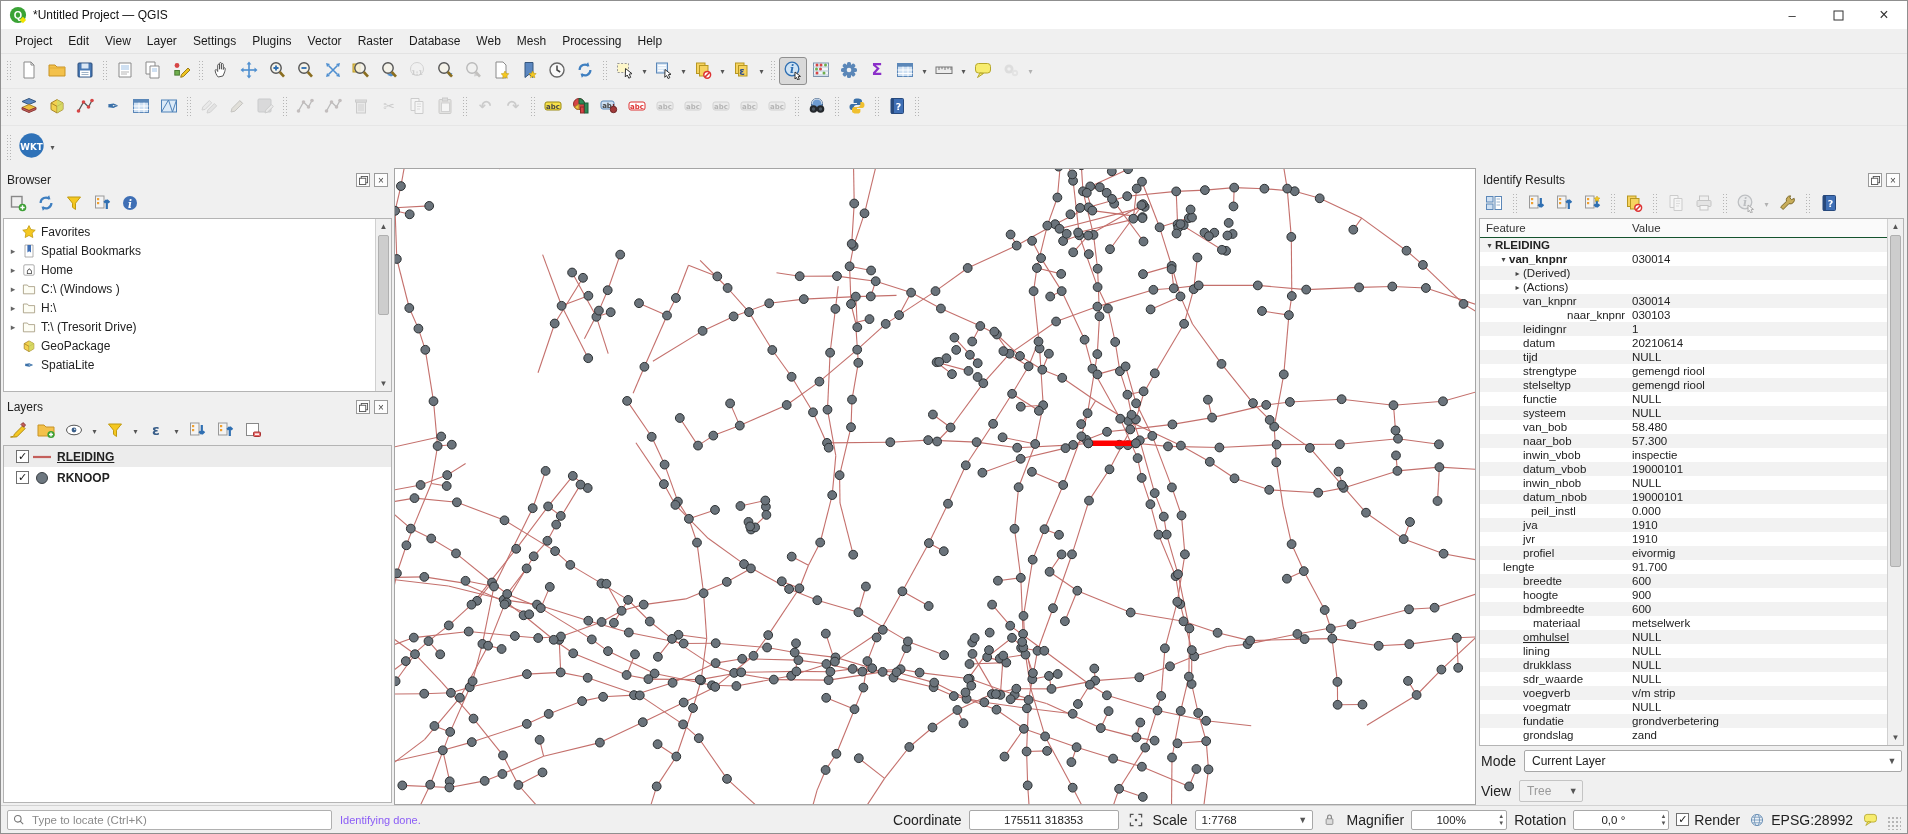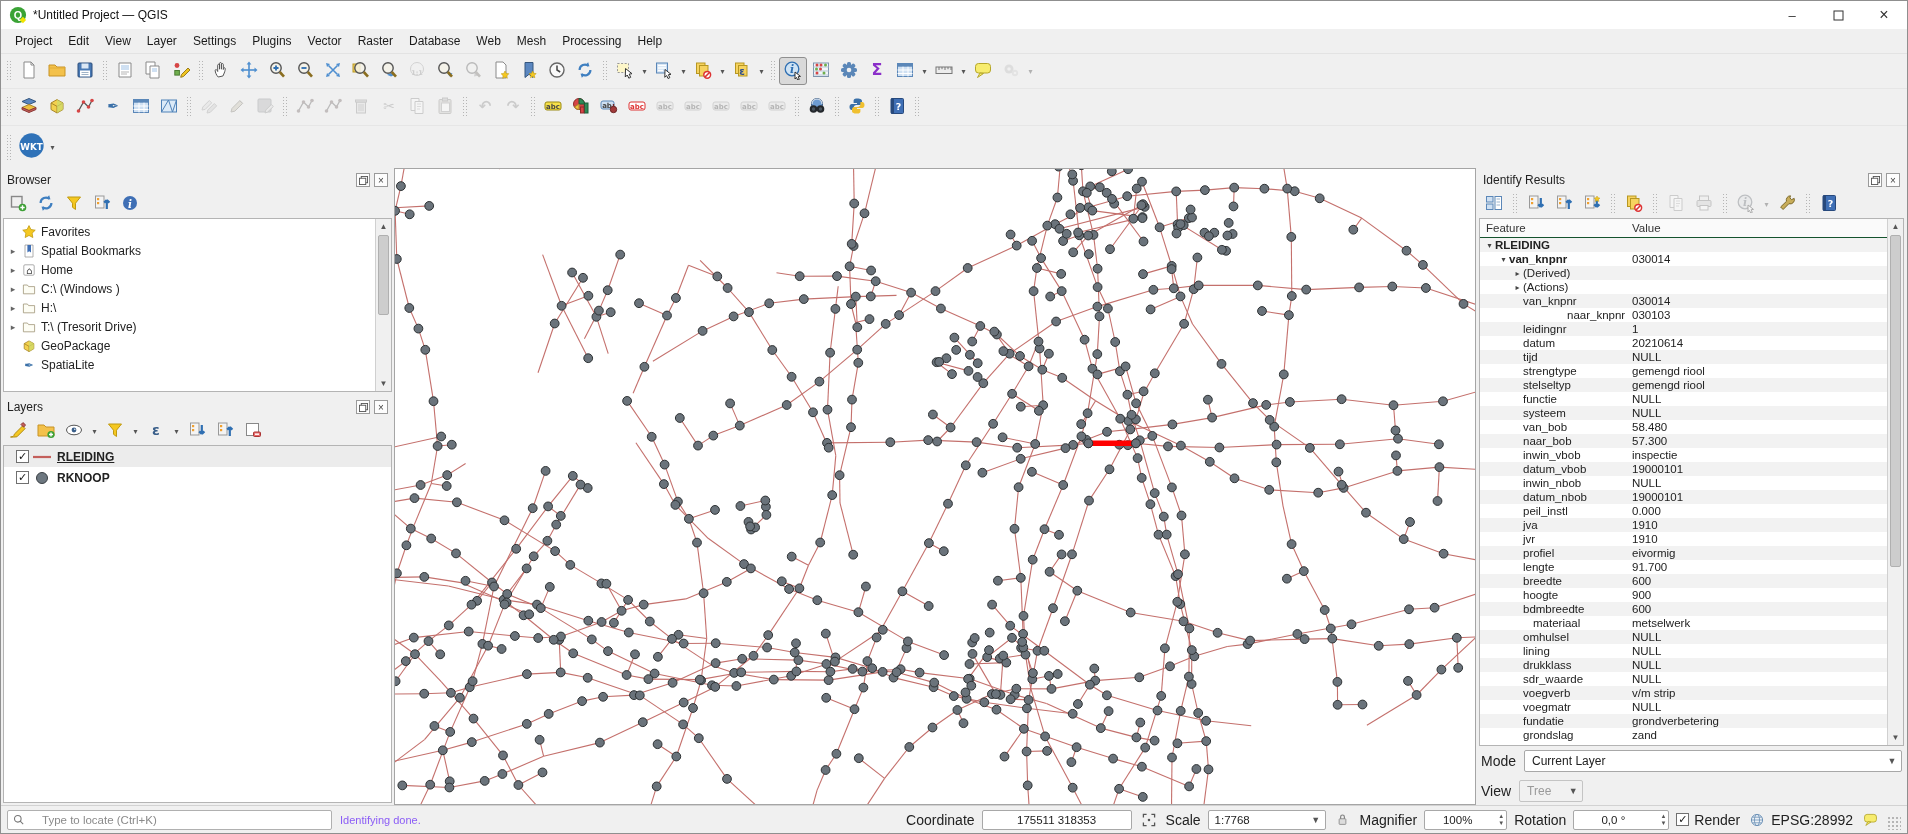--- a/index.html
+++ b/index.html
@@ -65,21 +65,21 @@
   .irow .val{position:absolute;left:152px;white-space:nowrap}
   .combo{height:22px;background:#fff;border:1px solid #a8a8a8;display:flex;align-items:center;padding-left:7px;box-sizing:border-box;border-radius:2px}
   .combo .carr{margin-left:auto;width:18px;text-align:center;color:#555;font-size:9px}
   .mode-row{display:flex;align-items:center;gap:8px;margin:4px 2px 0 2px}
   .view-row{display:flex;align-items:center;gap:8px;margin:8px 2px 0 2px}
   .combo.small{width:64px}
   .disabled-txt{color:#9a9a9a}
   .combo.disabled{background:#f1f1f1;color:#9a9a9a;border-color:#c4c4c4}
   
   .statusbar{height:27px;flex:0 0 auto;background:#f0f0f0;border-top:1px solid #d2d2d2;display:flex;align-items:center;padding:0 6px;gap:8px}
-  .locate{width:325px;height:20px;border:1px solid #b0b0b0;border-radius:2px;background:#fff;display:flex;align-items:center;padding:0 5px;gap:15px;box-sizing:border-box}
+  .locate{width:325px;height:20px;border:1px solid #b0b0b0;border-radius:2px;background:#fff;display:flex;align-items:center;padding:0 5px;gap:5px;box-sizing:border-box}
   .locate input{border:none;outline:none;flex:1;font-size:11.5px;font-family:"Liberation Sans",sans-serif;color:#222}
   .locate input::placeholder{color:#8a8a8a}
   .sb-msg{font-size:11px;color:#8b5cf6}
   .sb-right{margin-left:auto;display:flex;align-items:center;gap:7px}
   .sb-label{font-size:14px;color:#222}
   .sb-input{height:20px;background:#fff;border:1px solid #a8a8a8;border-radius:2px;display:flex;align-items:center;justify-content:center;font-size:11.5px;box-sizing:border-box}
   .spin{position:relative;padding-right:16px}
   .spin .arrows{position:absolute;right:2px;top:1px;bottom:1px;display:flex;flex-direction:column;justify-content:center;font-size:6px;color:#555;line-height:1.1}
   .sb-icon{width:20px;height:20px;display:flex;align-items:center;justify-content:center}
   .corner-grip{width:14px;height:14px;align-self:flex-end;background-image:radial-gradient(#b5b5b5 30%,transparent 32%);background-size:4px 4px}
@@ -2351,21 +2351,21 @@
                 <span class="val">NULL</span>
               </div>
               <div class="irow">
                 <span class="lbl" style="padding-left: 32px;">
                   <span class="arr"></span>
                   <span>datum_nbob</span>
                 </span>
                 <span class="val">19000101</span>
               </div>
               <div class="irow">
-                <span class="lbl" style="padding-left: 32px;">
+                <span class="lbl" style="padding-left: 32px; margin-left: 8px;">
                   <span class="arr"></span>
                   <span>peil_instl</span>
                 </span>
                 <span class="val">0.000</span>
               </div>
               <div class="irow">
                 <span class="lbl" style="padding-left: 32px;">
                   <span class="arr"></span>
                   <span>jva</span>
                 </span>
@@ -2379,21 +2379,21 @@
                 <span class="val">1910</span>
               </div>
               <div class="irow">
                 <span class="lbl" style="padding-left: 32px;">
                   <span class="arr"></span>
                   <span>profiel</span>
                 </span>
                 <span class="val">eivormig</span>
               </div>
               <div class="irow">
-                <span class="lbl" style="padding-left: 32px;">
+                <span class="lbl" style="padding-left: 12px;">
                   <span class="arr"></span>
                   <span>lengte</span>
                 </span>
                 <span class="val">91.700</span>
               </div>
               <div class="irow">
                 <span class="lbl" style="padding-left: 32px;">
                   <span class="arr"></span>
                   <span>breedte</span>
                 </span>
@@ -2414,21 +2414,21 @@
                 <span class="val">600</span>
               </div>
               <div class="irow">
                 <span class="lbl" style="padding-left: 42px;">
                   <span class="arr"></span>
                   <span>materiaal</span>
                 </span>
                 <span class="val">metselwerk</span>
               </div>
               <div class="irow">
-                <span class="lbl" style="padding-left: 32px;">
+                <span class="lbl" style="padding-left: 32px; text-decoration: underline;">
                   <span class="arr"></span>
                   <span>omhulsel</span>
                 </span>
                 <span class="val">NULL</span>
               </div>
               <div class="irow">
                 <span class="lbl" style="padding-left: 32px;">
                   <span class="arr"></span>
                   <span>lining</span>
                 </span>
@@ -2524,21 +2524,21 @@
         <span>1:7768</span>
         <span class="carr">▼</span>
       </div>
       <span class="sb-icon">
           <svg width="15" height="15" viewBox="0 0 20 20">
             <rect x="5.5" y="9" width="9" height="7.5" rx="1" fill="#dcdcdc" stroke="#7c7c7c"></rect>
             <path d="M7.5 9V6.5a2.5 2.5 0 0 1 5 0V9" fill="none" stroke="#7c7c7c" stroke-width="1.5"></path>
           </svg>
         </span>
       <span class="sb-label">Magnifier</span>
-      <div class="sb-input spin" style="width:83px">
+      <div class="sb-input spin" style="width:96px">
         <span>100%</span>
         <span class="arrows">
             <span>▲</span>
             <span>▼</span>
           </span>
       </div>
       <span class="sb-label">Rotation</span>
       <div class="sb-input spin" style="width:96px">
         <span>0,0 °</span>
         <span class="arrows">

